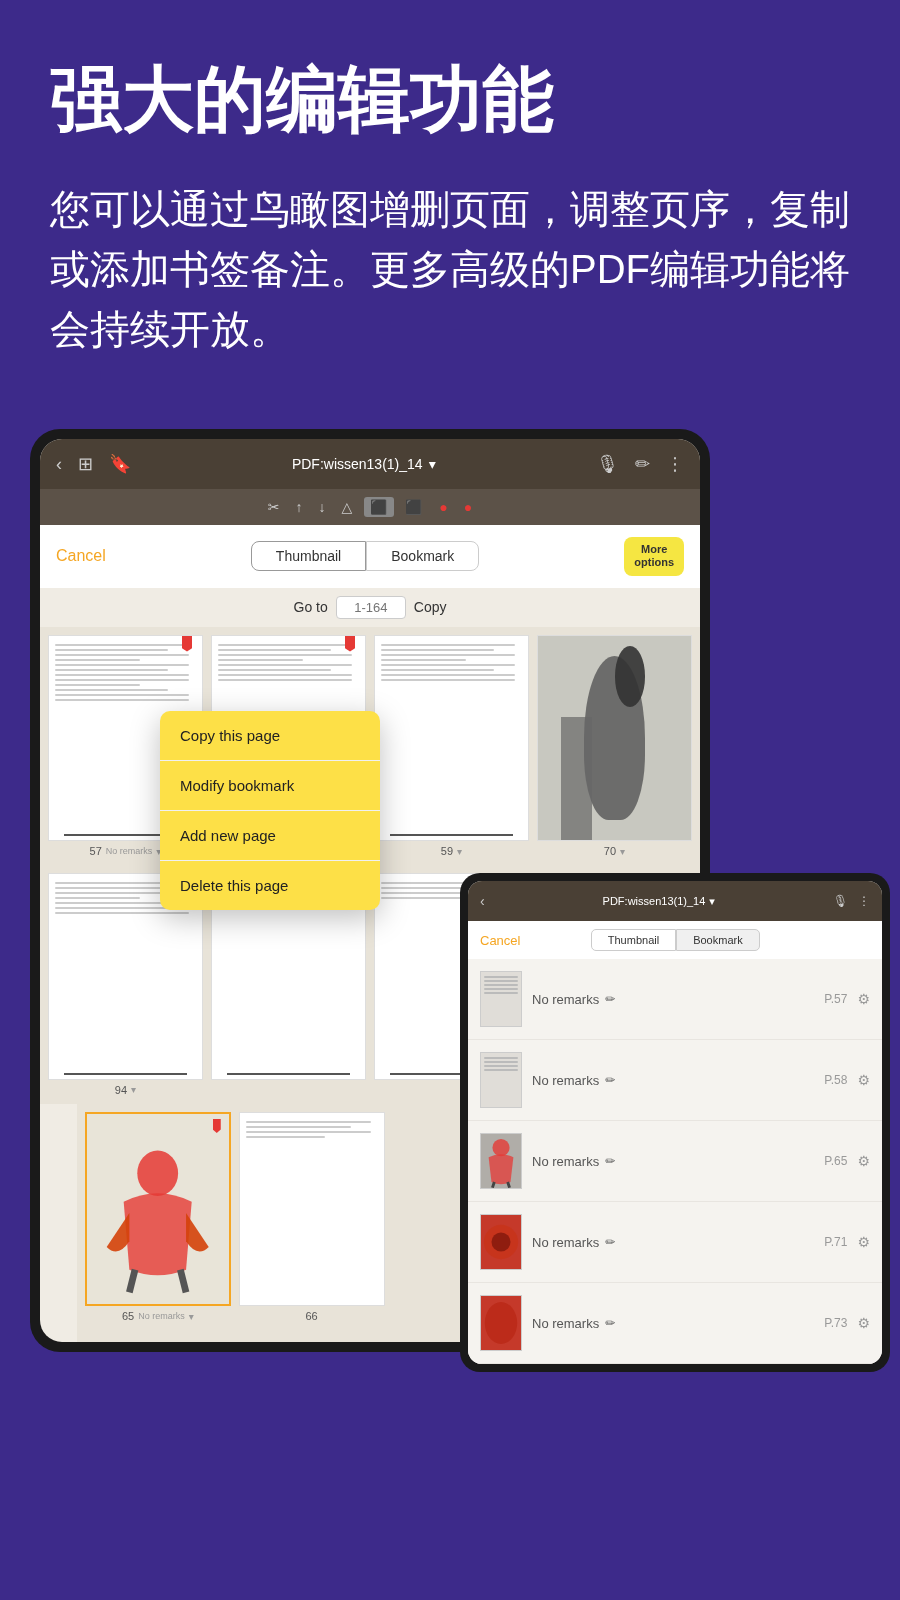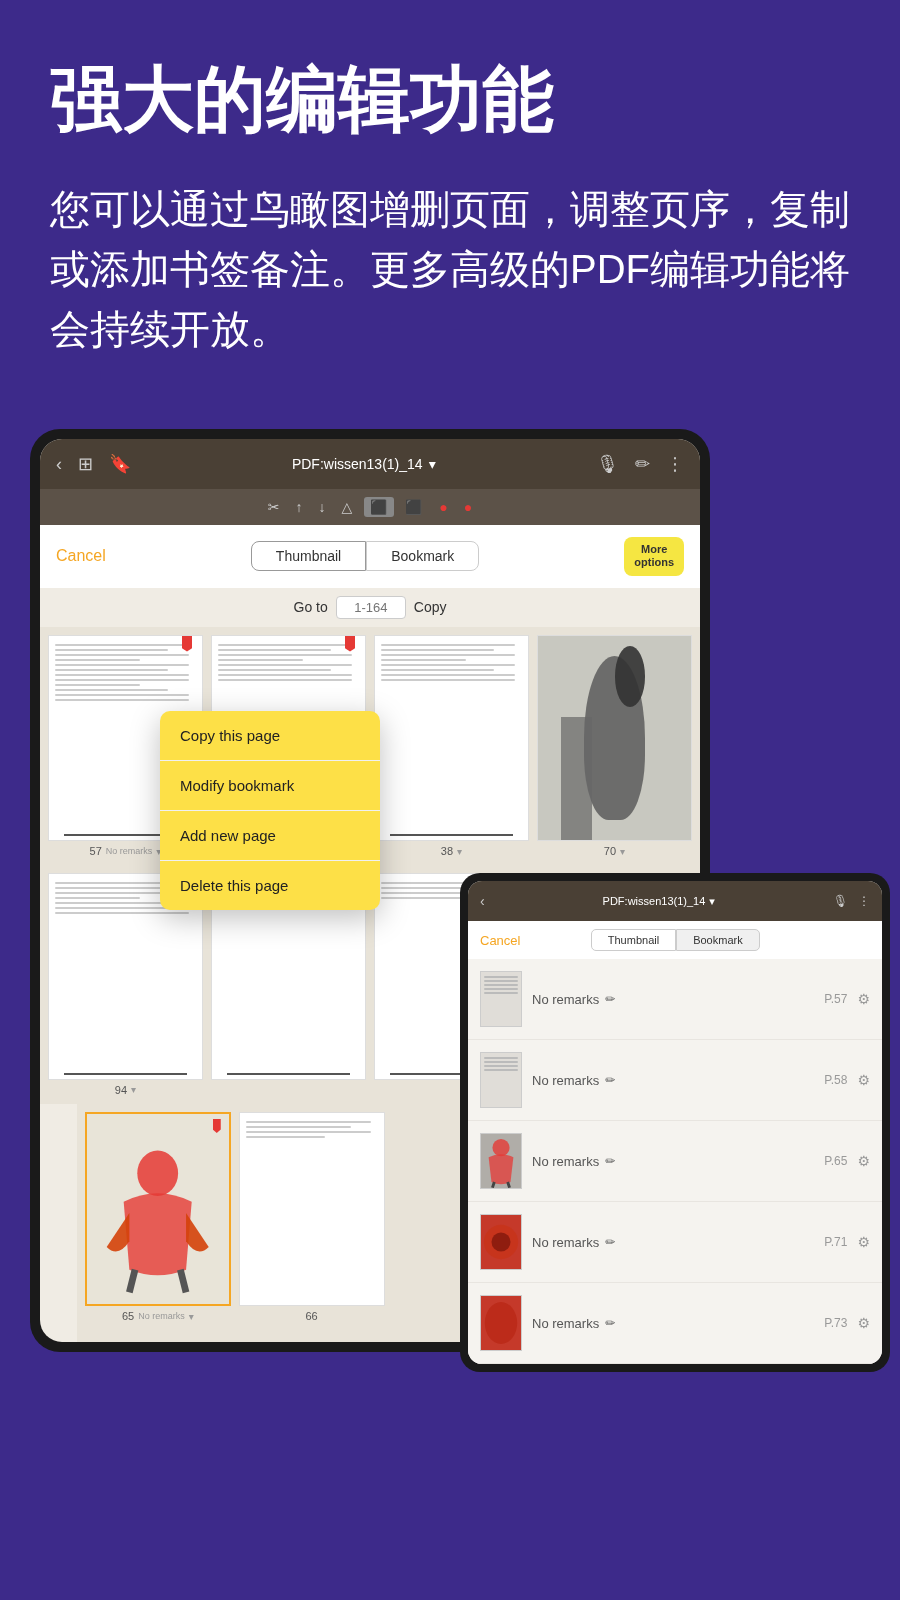--- a/index.html
+++ b/index.html
@@ -484,21 +484,21 @@
               <div class="thumb-line long"></div>
               <div class="thumb-line short"></div>
               <div class="thumb-line long"></div>
               <div class="thumb-line medium"></div>
               <div class="thumb-line long"></div>
               <div class="thumb-line long"></div>
             </div>
             <div class="thumb-underline"></div>
           </div>
           <div class="thumb-label">
-            <span>38</span>
+            <span>59</span>
             <span class="chevron">▾</span>
           </div>
         </div>
 
         <div class="thumb-item">
           <div class="thumb-page">
             <div style="width:100%;height:100%;background:#c8c8c0;display:flex;align-items:center;justify-content:center;overflow:hidden;">
               <div style="position:relative;width:100%;height:100%;">
 
                 <div style="position:absolute;top:10%;left:30%;width:40%;height:80%;background:#555;border-radius:50% 50% 40% 40%;opacity:0.8;"></div>

